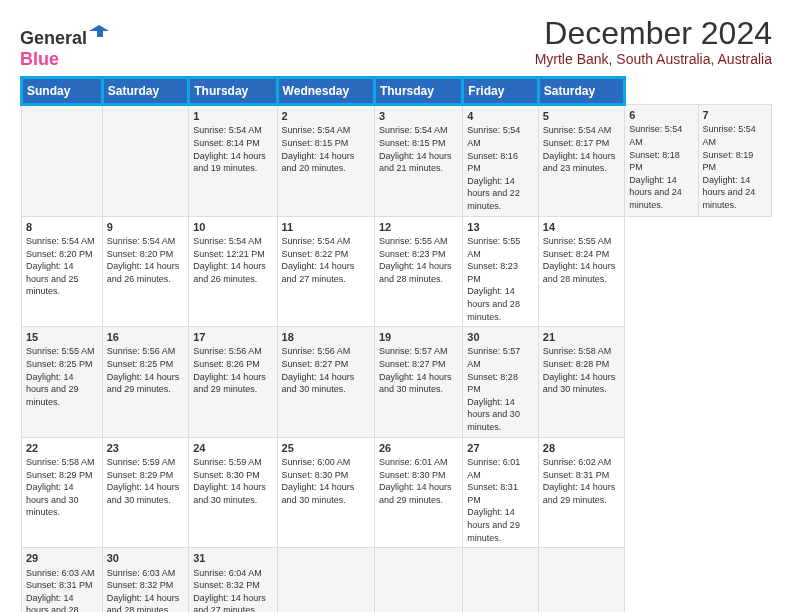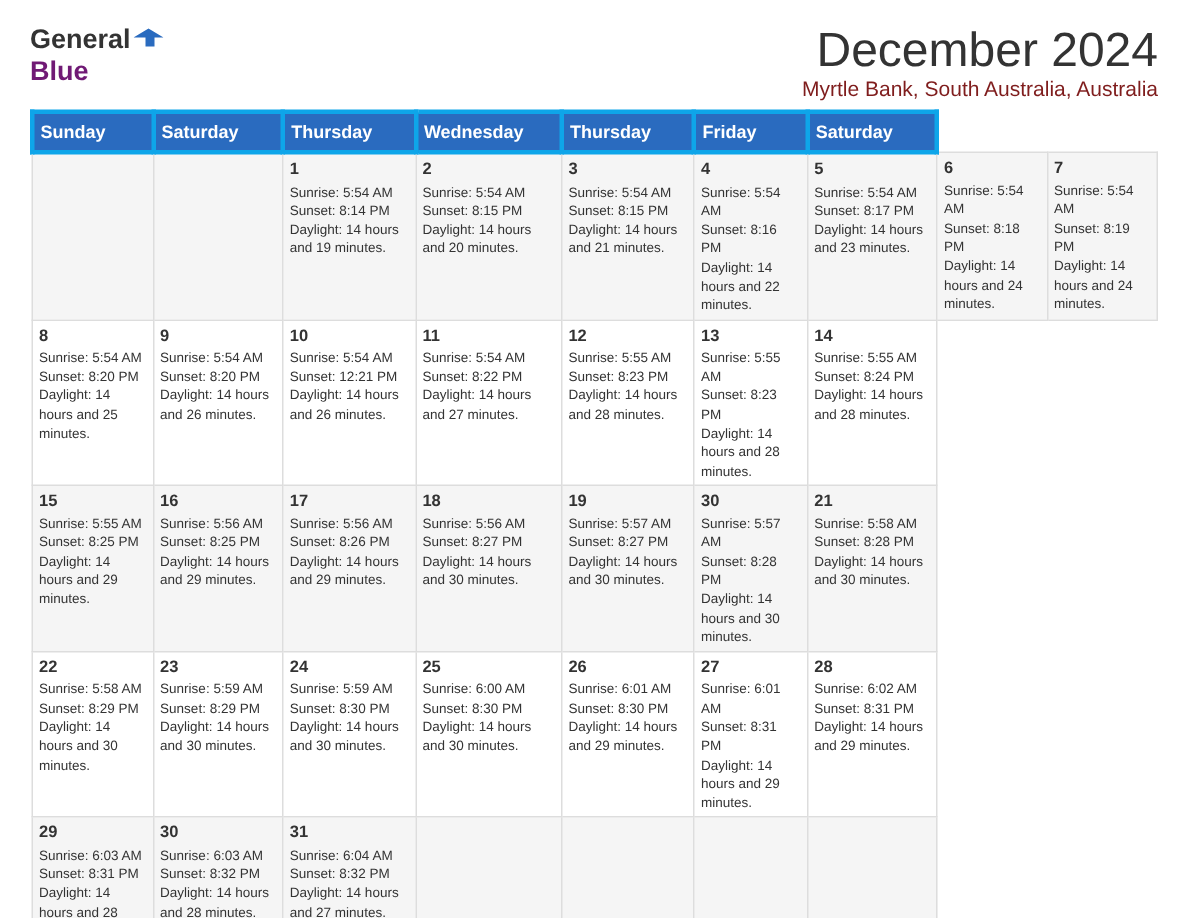--- a/index.html
+++ b/index.html
@@ -28,25 +28,26 @@
     }
     .logo-text {
       display: flex;
       align-items: center;
       gap: 0;
     }
     .logo-general {
       font-size: 18px;
       font-weight: bold;
       color: #333;
+      margin-top: 12px;
     }
     .logo-blue {
       font-size: 18px;
       font-weight: bold;
-      color: #701a75;
+      color: #ec4899;
     }
     .logo-icon {
       width: 20px;
       height: 20px;
       margin-left: 2px;
     }
     .title-section {
       text-align: right;
     }
     .main-title {

